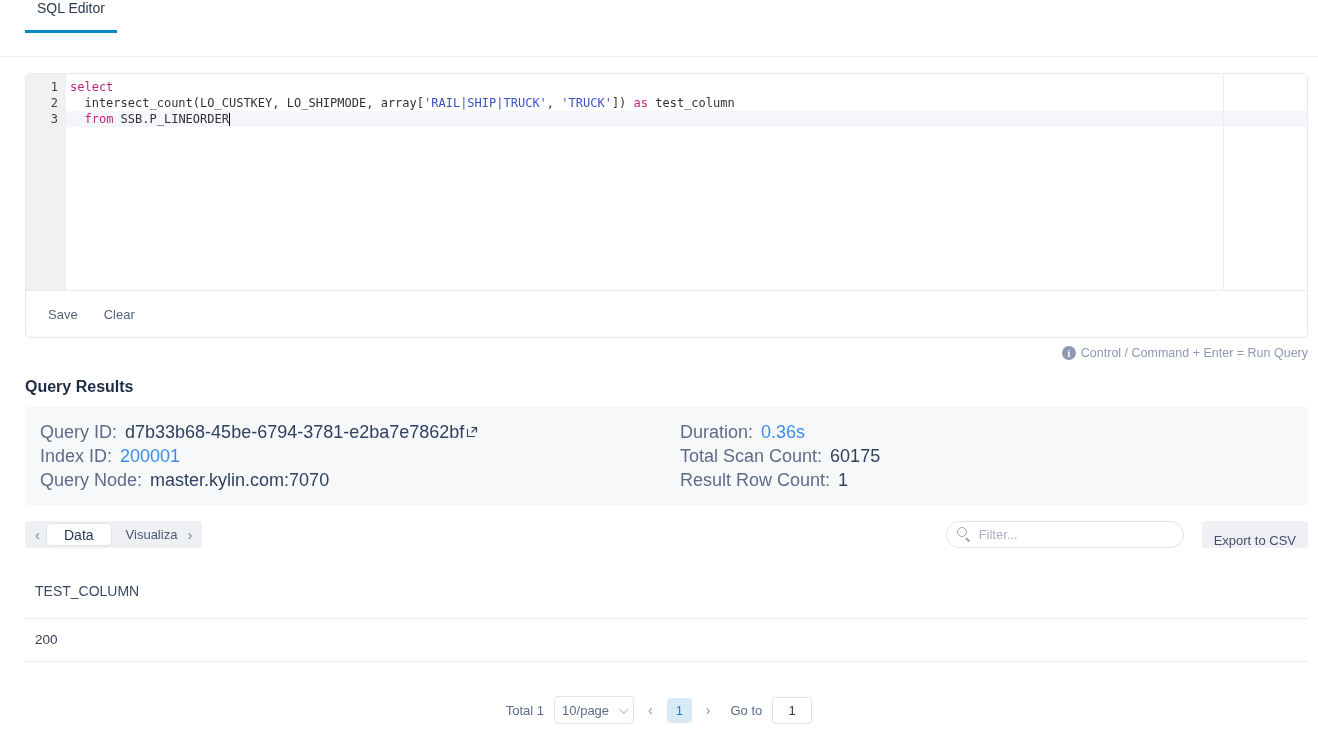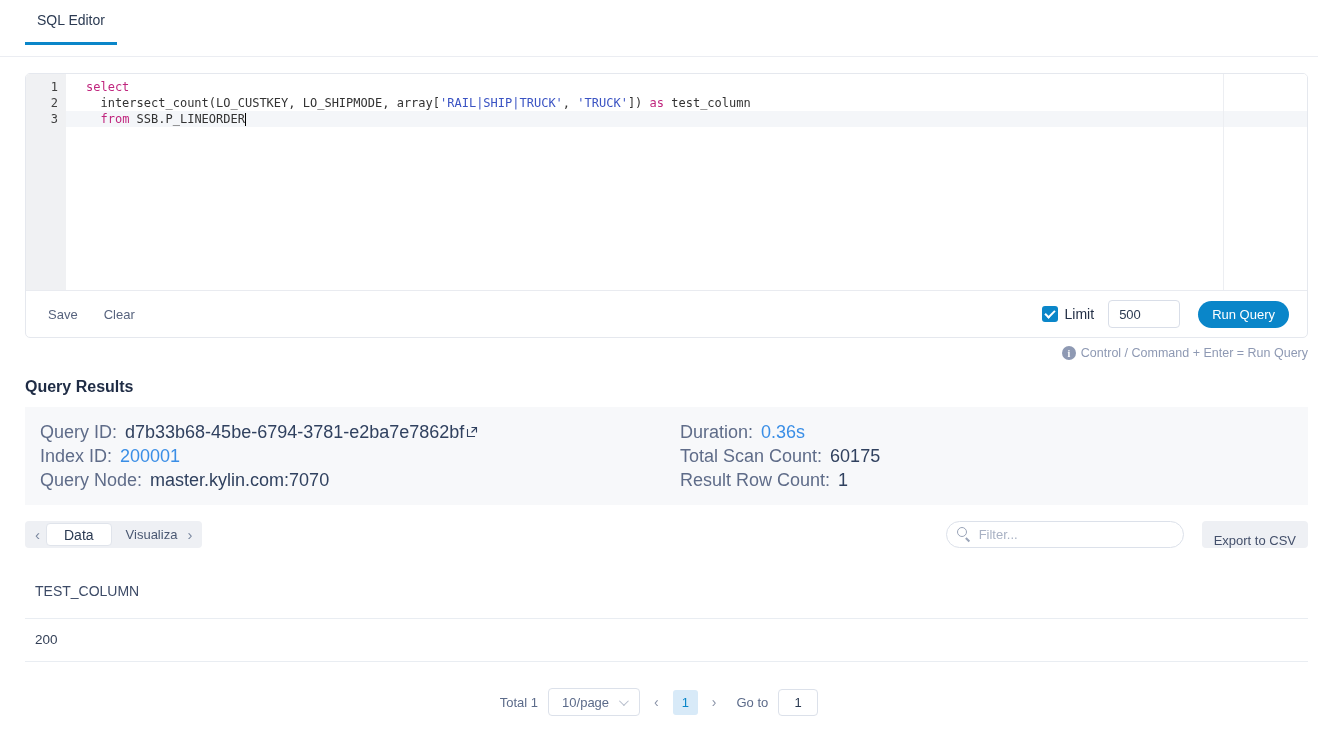--- a/index.html
+++ b/index.html
@@ -1,31 +1,31 @@
 <!DOCTYPE html>
 <html><head>
 <meta charset="utf-8">
 <style>
   * { margin: 0; padding: 0; box-sizing: border-box; }
   html, body { width: 1318px; height: 731px; background: #fff; font-family: "Liberation Sans", sans-serif; }
 
   
-  .tabbar { display: flex; align-items: center; justify-content: space-between; padding: 0 10px 0 25px; height: 57px; border-bottom: 1px solid #ebedf2; }
+  .tabbar { display: flex; align-items: flex-start; justify-content: space-between; padding: 0 10px 0 25px; height: 57px; border-bottom: 1px solid #ebedf2; }
   .tab-sql { font-size: 14px; color: #2b3a52; padding: 0 12px 14px 12px; border-bottom: 3px solid #0a86c9; margin-bottom: -1px; cursor: pointer; }
   .tabbar-actions { display: flex; gap: 26px; padding-bottom: 14px; font-size: 13px; }
   .close-all { color: #c4c9d4; }
   .saved-queries { color: #57637e; cursor: pointer; }
 
   
   .editor-block { margin: 16px 10px 0 25px; border: 1px solid #e5e8ee; border-radius: 5px; overflow: hidden; }
   .editor { position: relative; display: flex; height: 216px; background: #fff; font-family: "DejaVu Sans Mono", monospace; font-size: 12px; line-height: 16px; }
   .gutter { width: 40px; background: #f0f1f3; color: #404040; text-align: right; padding: 5px 8px 0 0; flex: none; }
   .gutter div { height: 16px; }
   .code-area { flex: 1; padding-top: 5px; position: relative; }
-  .code-line { height: 16px; white-space: pre; padding-left: 20px; color: #333; }
+  .code-line { height: 16px; white-space: pre; padding-left: 4px; color: #333; }
   .code-line.active { background: #f4f6f9; }
   .kw { color: #c0267e; }
   .str { color: #3a53c3; }
   .plain { color: #333; }
   .cursor { display: inline-block; width: 1px; height: 13px; background: #000; vertical-align: text-bottom; }
   .print-margin { position: absolute; top: 0; bottom: 0; right: 83px; width: 1px; background: #eceef2; }
 
   .editor-footer { display: flex; align-items: center; justify-content: space-between; height: 47px; border-top: 1px solid #e9ebf0; padding: 0 18px 0 22px; }
   .footer-left { display: flex; gap: 26px; font-size: 13px; color: #57637e; }
   .footer-left span { cursor: pointer; }
@@ -64,22 +64,22 @@
   .search-icon { position: absolute; left: 11px; top: 6px; width: 10px; height: 10px; border: 1.5px solid #9aa4b8; border-radius: 50%; }
   .search-icon::after { content: ""; position: absolute; left: 8px; top: 9px; width: 5px; height: 1.5px; background: #9aa4b8; transform: rotate(45deg); transform-origin: left center; }
   .export-btn { background: #eef0f4; border: none; border-radius: 4px; height: 27px; padding: 12px 12px; font-size: 13px; color: #44506b; cursor: pointer; font-family: "Liberation Sans", sans-serif; }
 
   
   .result-table { margin: 25px 10px 0 25px; }
   .th-row { padding: 10px 10px 19px 10px; font-size: 14px; color: #3c4a66; border-bottom: 1px solid #e9edf2; }
   .td-row { padding: 13px 10px 14px 10px; font-size: 13.5px; color: #333f56; border-bottom: 1px solid #e9edf2; }
 
   
-  .pagination { margin-top: 26px; display: flex; align-items: center; justify-content: center; gap: 10px; font-size: 13px; color: #5c6b8a; }
-  .page-size-select { width: 92px; height: 28px; border: 1px solid #dce1ea; border-radius: 4px; display: inline-flex; align-items: center; justify-content: center; gap: 10px; cursor: pointer; background: #fff; }
+  .pagination { margin-top: 34px; display: flex; align-items: center; justify-content: center; gap: 10px; font-size: 13px; color: #5c6b8a; }
+  .page-size-select { width: 80px; height: 28px; border: 1px solid #dce1ea; border-radius: 4px; display: inline-flex; align-items: center; justify-content: center; gap: 10px; cursor: pointer; background: #fff; }
   .select-chevron { width: 7px; height: 7px; border: solid #b6bdcb; border-width: 0 1.5px 1.5px 0; transform: rotate(45deg) translateY(-2px); }
   .pg-chevron { color: #8a93a8; font-size: 14px; padding: 0 4px; cursor: pointer; user-select: none; }
   .pg-current { width: 25px; height: 25px; background: #d8eaf8; color: #0a86c9; border-radius: 3px; display: inline-flex; align-items: center; justify-content: center; cursor: pointer; }
   .goto-label { margin-left: 6px; }
   .goto-input { width: 40px; height: 27px; border: 1px solid #dce1ea; border-radius: 4px; text-align: center; font-size: 13px; color: #2b3a52; outline: none; font-family: "Liberation Sans", sans-serif; }
 </style>
 </head>
 <body>
 
 <div class="tabbar">
@@ -97,26 +97,20 @@
       <div class="print-margin"></div>
       <div class="code-line"><span class="kw">select</span></div>
       <div class="code-line"><span class="plain">  intersect_count(LO_CUSTKEY, LO_SHIPMODE, array[</span><span class="str">'RAIL|SHIP|TRUCK'</span><span class="plain">, </span><span class="str">'TRUCK'</span><span class="plain">]) </span><span class="kw">as</span><span class="plain"> test_column</span></div>
       <div class="code-line active"><span class="plain">  </span><span class="kw">from</span><span class="plain"> SSB.P_LINEORDER</span><span class="cursor"></span></div>
     </div>
   </div>
   <div class="editor-footer">
     <div class="footer-left">
       <span>Save</span>
       <span>Clear</span>
-    </div>
-    <div class="footer-right">
-      <span class="checkbox"></span>
-      <span class="limit-label">Limit</span>
-      <input class="limit-input" value="500" style="">
-      <button class="run-btn">Run Query</button>
     </div>
   </div>
 </div>
 
 <div class="hint-row">
   <span class="info-icon">i</span>
   <span>Control / Command + Enter = Run Query</span>
 </div>
 
 <div class="results-title">Query Results</div>

